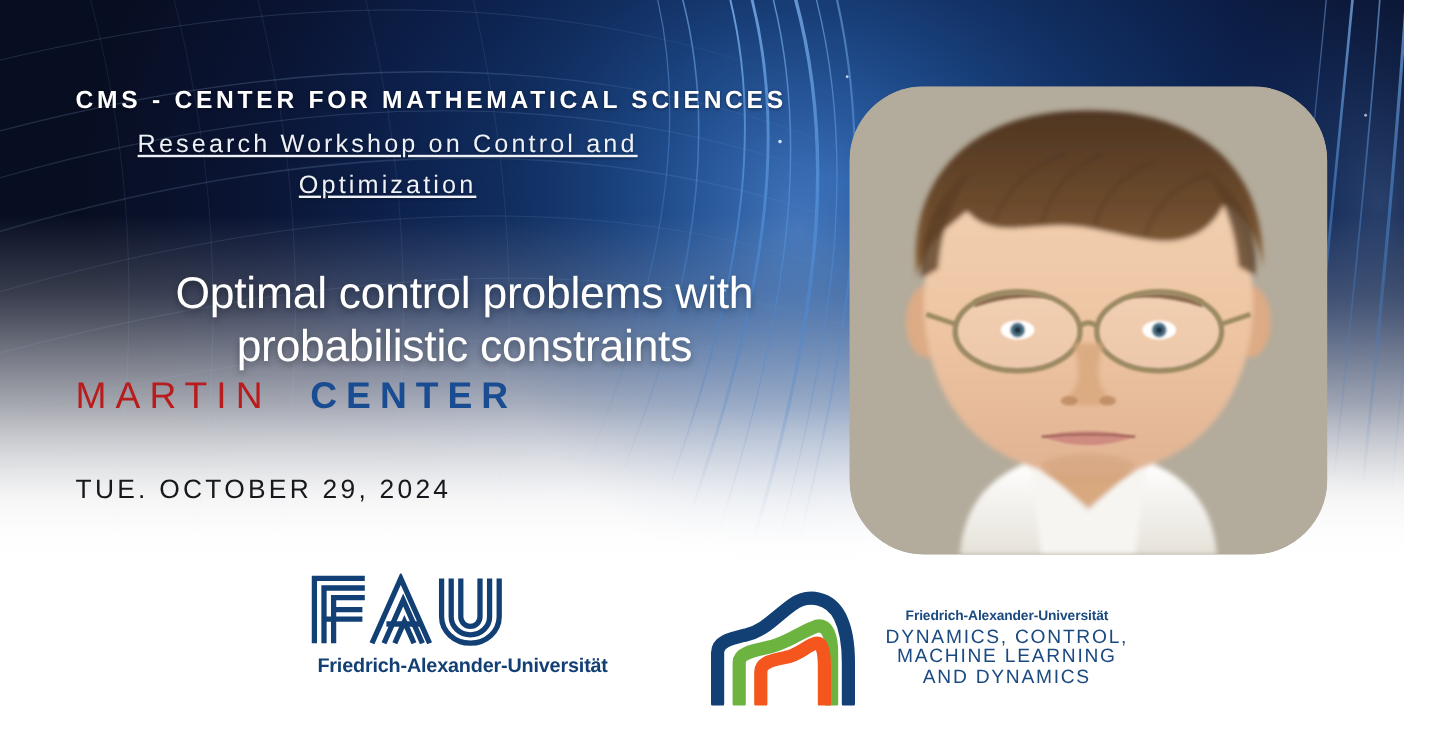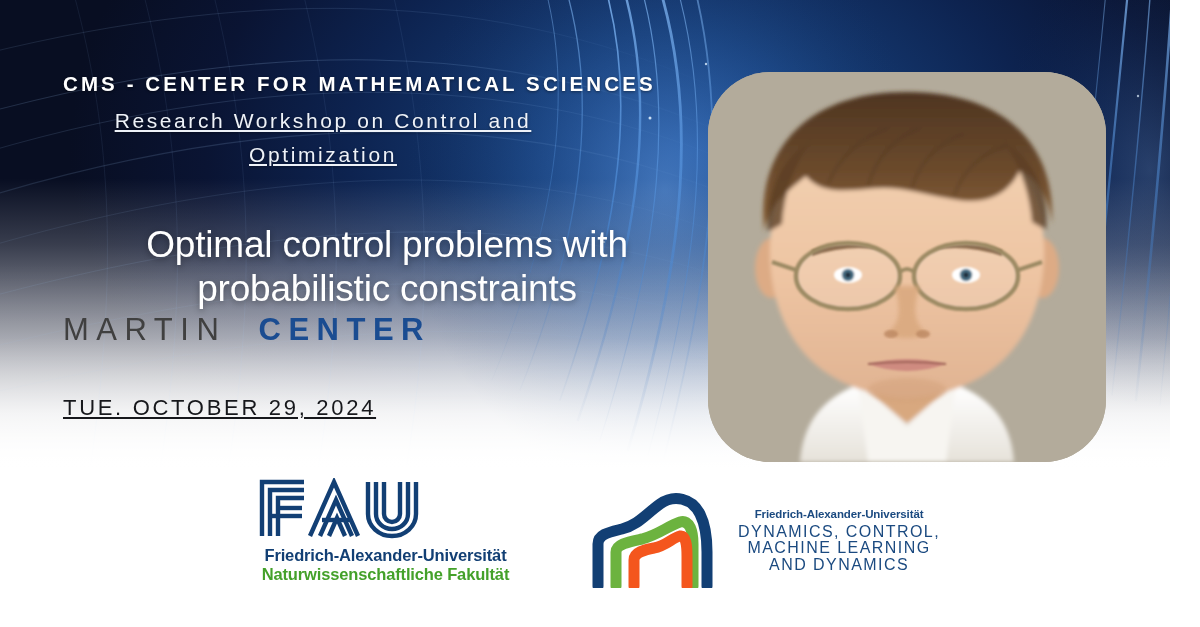--- a/index.html
+++ b/index.html
@@ -80,29 +80,28 @@
     width:650px;
     text-shadow:0 2px 6px rgba(0,0,0,.35);
     margin-top:13px;
   }
   .speaker{
     position:absolute; left:63px; top:312px;
     font-size:31px;
     letter-spacing:7.5px;
     white-space:nowrap;
   }
-  .speaker .first{ color:#404040; font-weight:400;margin-top:37px; }
+  .speaker .first{ color:#b91c1c; font-weight:400;margin-top:37px; }
   .speaker .last{ color:#1a4c91; font-weight:bold; }
   .date{
     position:absolute; left:63px; top:395px;
     color:#17181c;
     font-size:22px; font-weight:500;
     letter-spacing:2.7px;
     white-space:nowrap;
-    text-decoration:underline;
   }
 
   
   .logo-fau{ position:absolute; left:258px; top:478px; width:255px; }
   .fau-mark{ display:block; }
   .fau-l1{
     margin-top:6px;
     color:#123f74; font-size:16.5px; font-weight:bold;
     letter-spacing:-0.15px; white-space:nowrap;
   }
@@ -330,21 +329,20 @@
         <path d="M62 58 L78 22 L94 58"></path>
         <path d="M71 58 L79 40 L87 58"></path>
         <path d="M64 42 L92 42"></path>
 
         <path d="M110 4 L110 36 A 24 22 0 0 0 158 36 L158 4"></path>
         <path d="M118 4 L118 36 A 16 15 0 0 0 150 36 L150 4"></path>
         <path d="M126 4 L126 36 A 8 8 0 0 0 142 36 L142 4"></path>
       </g>
     </svg>
     <div class="fau-l1">Friedrich-Alexander-Universität</div>
-    <div class="fau-l2">Naturwissenschaftliche Fakultät</div>
   </div>
 
   <div class="logo-dcn">
     <svg class="dcn-mark" width="132" height="98" viewBox="0 0 132 98" xmlns="http://www.w3.org/2000/svg">
       <g fill="none" stroke-linecap="round" stroke-linejoin="round">
         <path d="M10 96 L10 54 C 10 44, 22 42, 34 39 C 50 35, 58 24, 72 14 C 86 4, 104 8, 112 24 C 118 36, 119 50, 119 62 L119 96" stroke="#123f74" stroke-width="11"></path>
         <path d="M28 96 L28 62 C 28 54, 40 52, 54 49 C 70 45, 80 36, 92 32 C 102 29, 105 42, 105 54 L105 96" stroke="#6cb33f" stroke-width="11"></path>
         <path d="M46 96 L46 70 C 46 62, 56 60, 66 58 C 78 56, 84 48, 92 46 C 98 45, 99 56, 99 66 L99 96" stroke="#f4561d" stroke-width="11"></path>
       </g>
     </svg>

